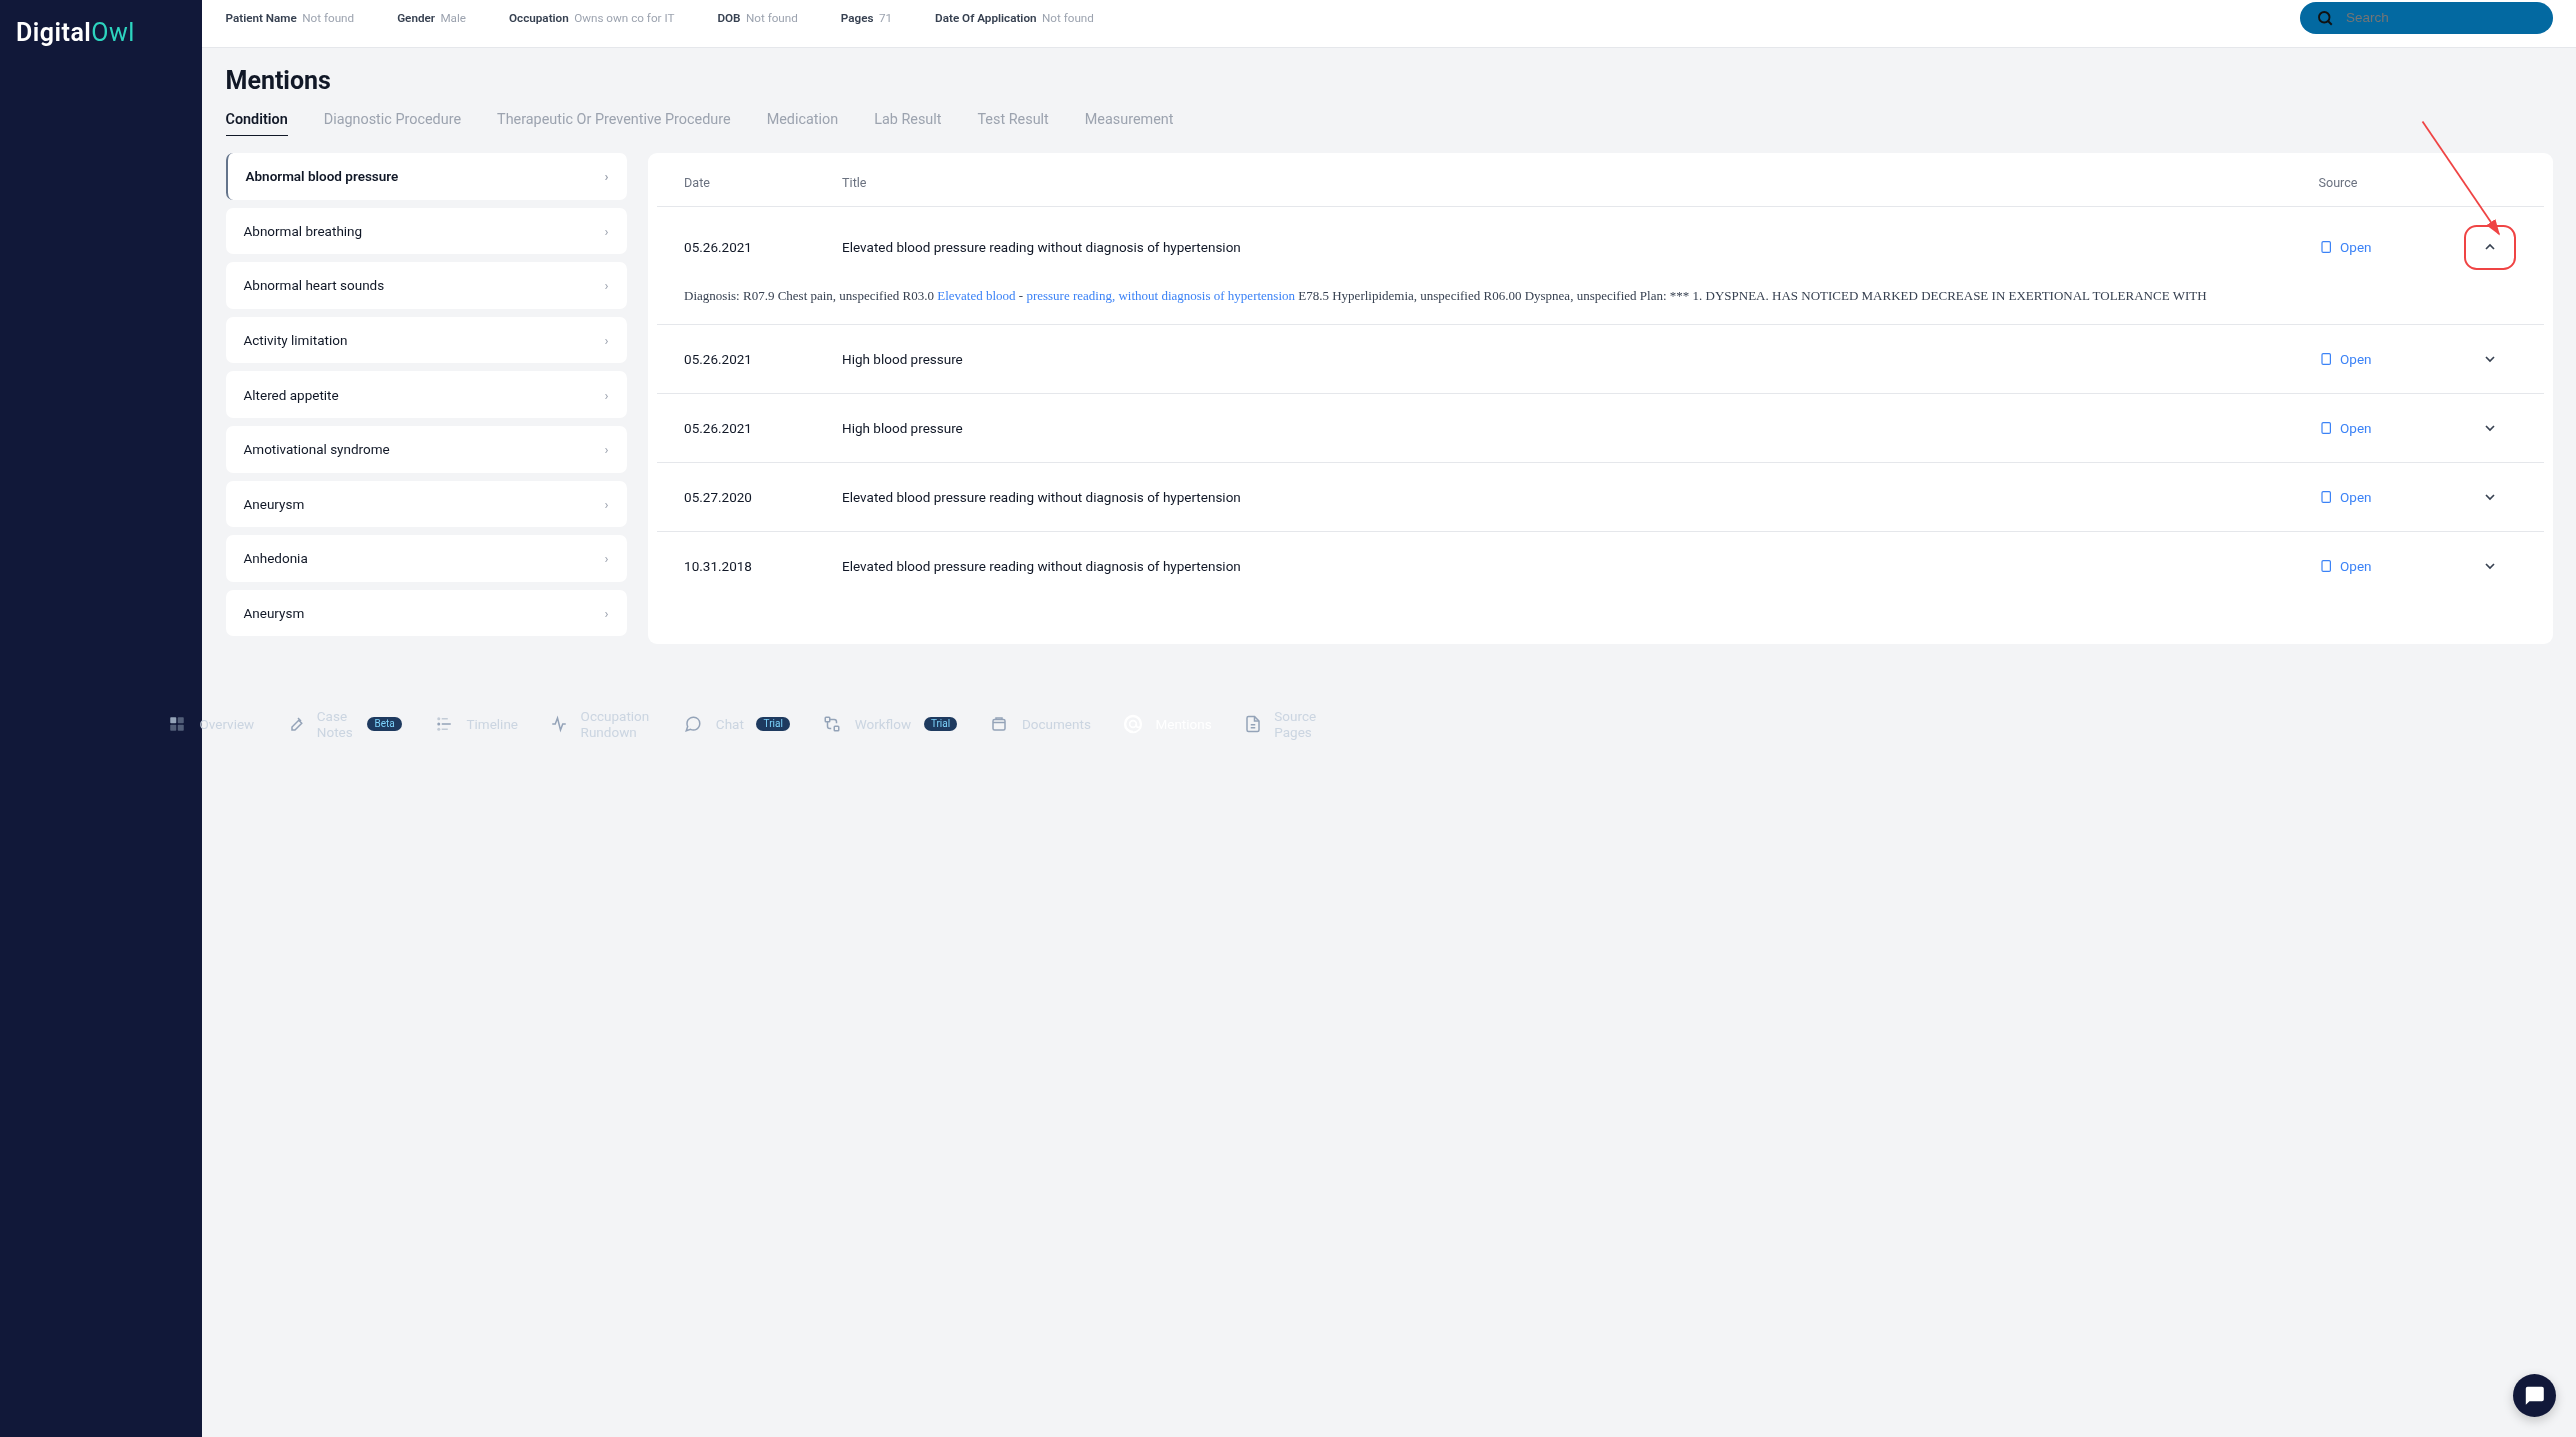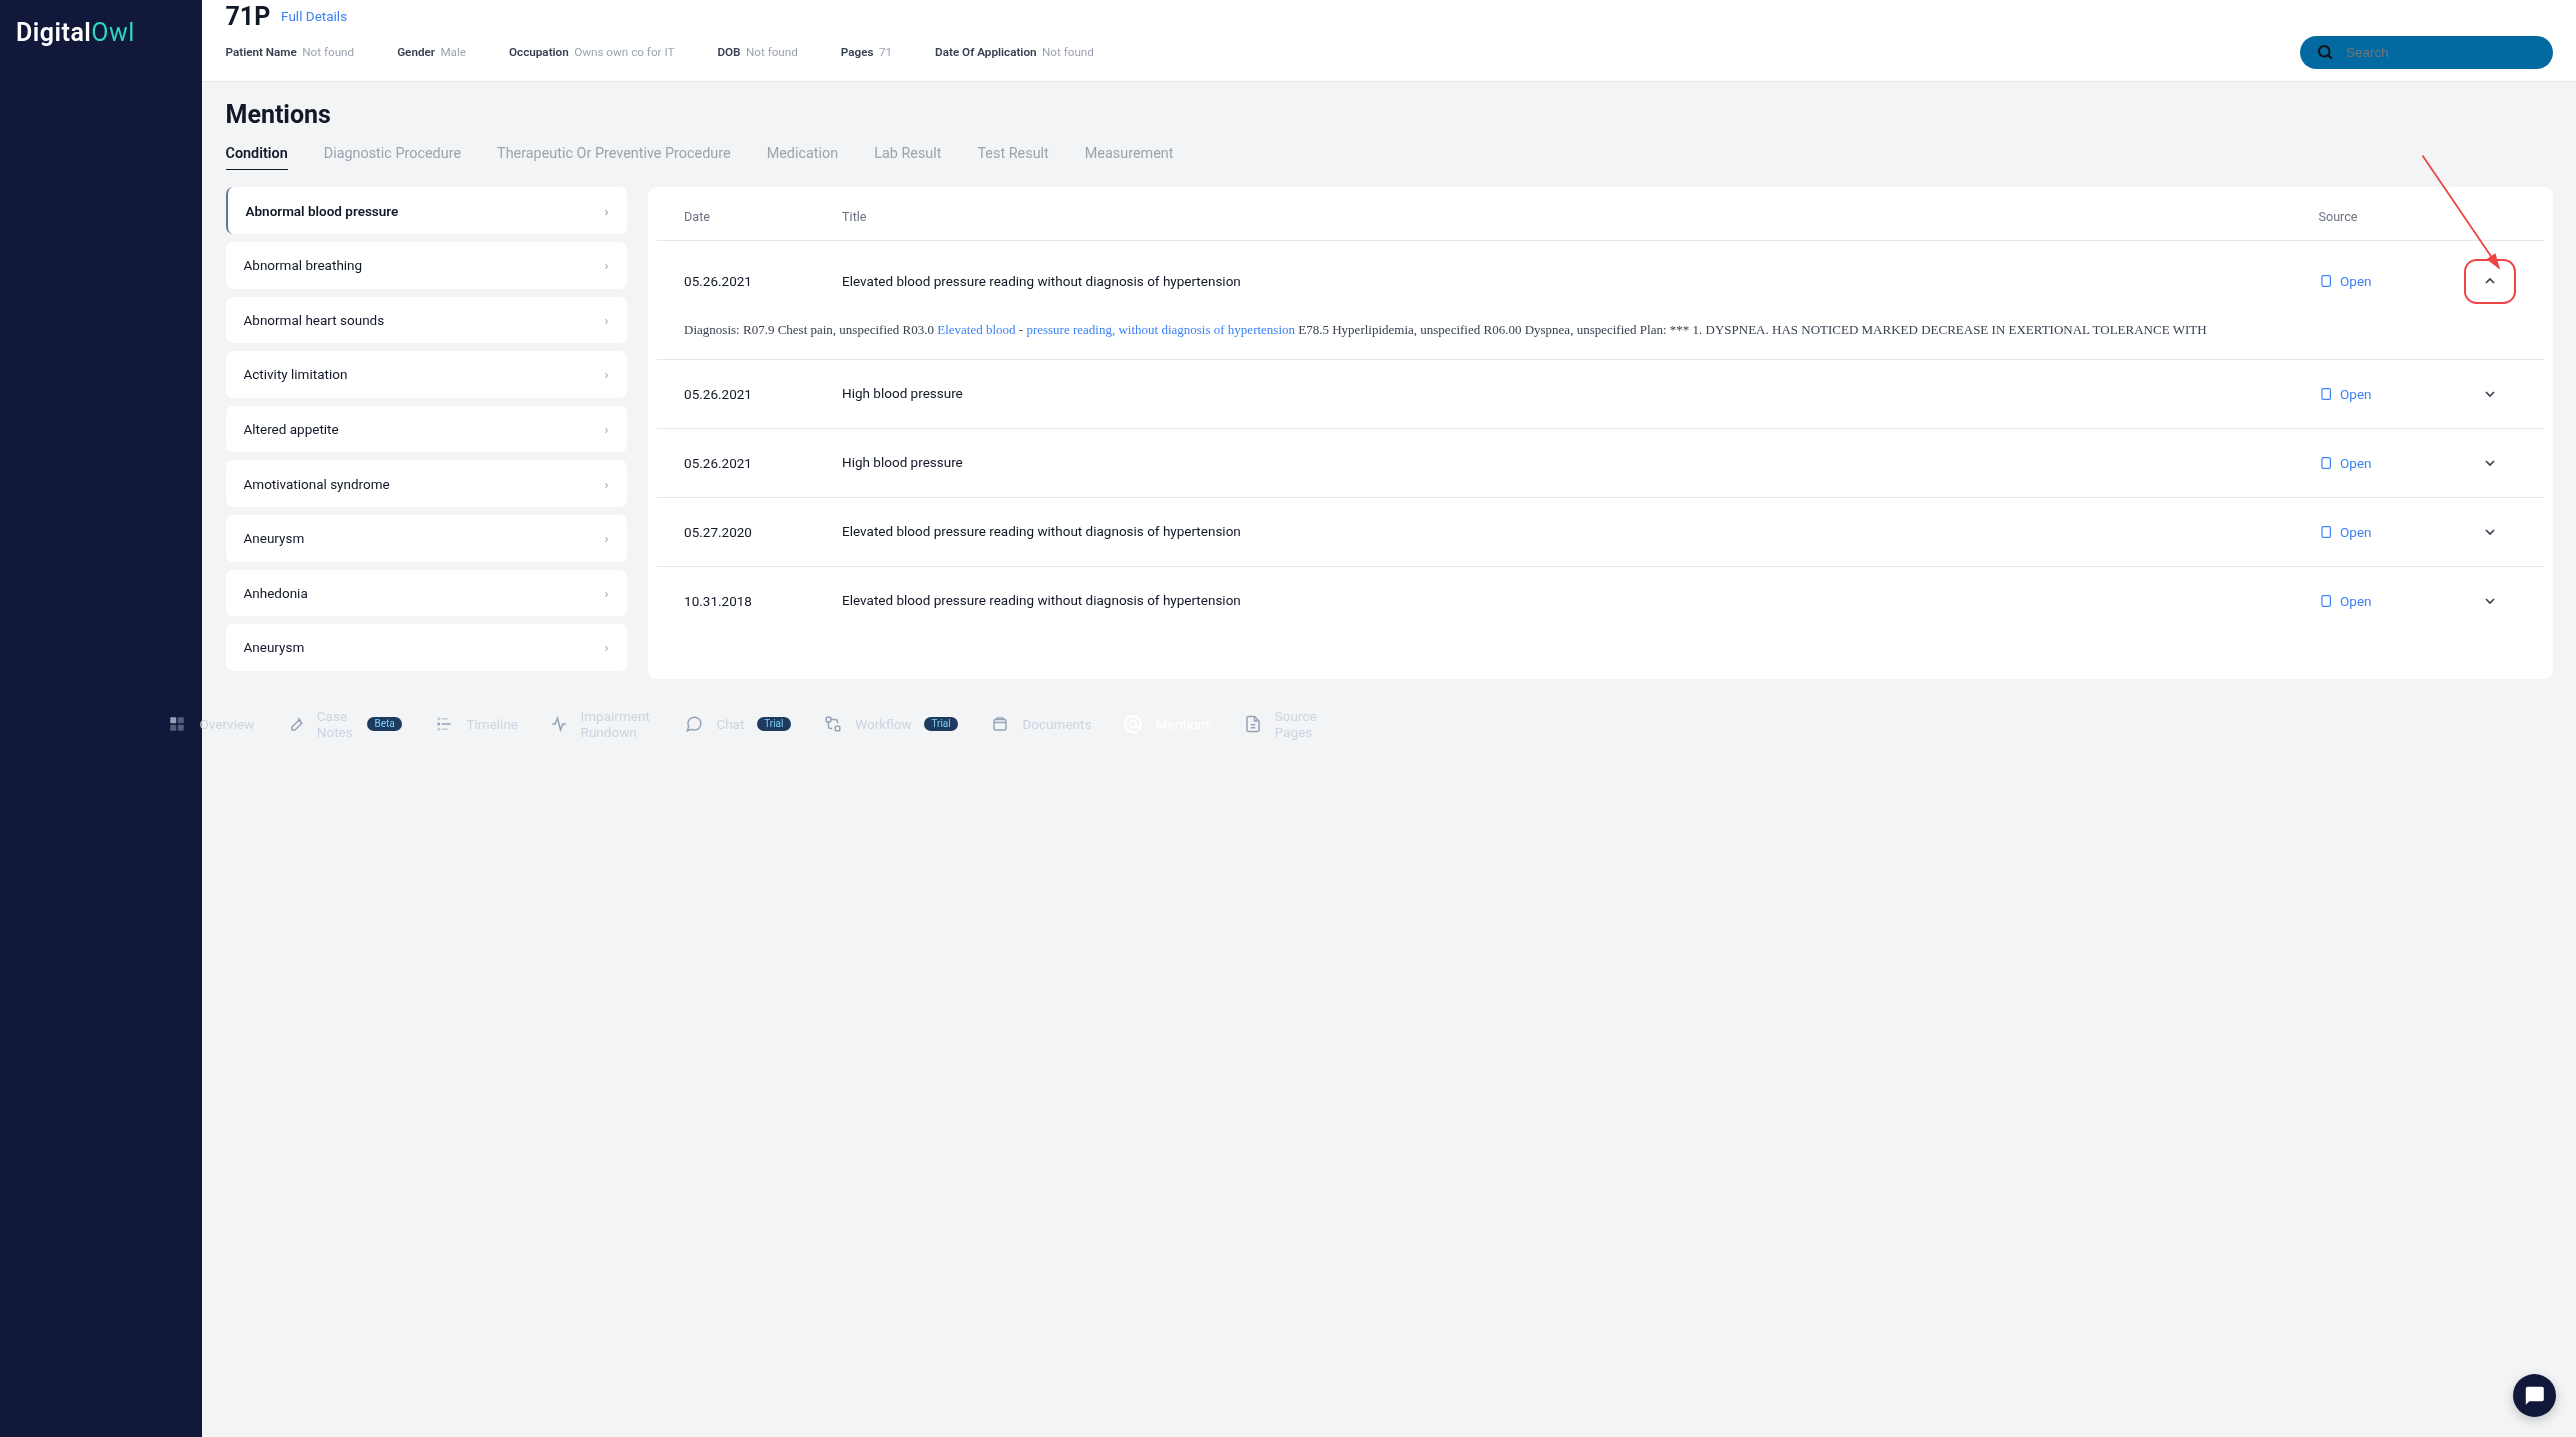--- a/index.html
+++ b/index.html
@@ -118,21 +118,21 @@
         </svg>
       </span>
     <span>Timeline</span>
   </div>
   <div class="nav-item">
     <span class="icon">
         <svg width="18" height="18" viewBox="0 0 24 24" fill="none" stroke="currentColor" stroke-width="2">
           <path d="M3 12h4l3-8 4 16 3-8h4"></path>
         </svg>
       </span>
-    <span>Impairment Rundown</span>
+    <span>Occupation Rundown</span>
   </div>
   <div class="nav-item">
     <span class="icon">
         <svg width="18" height="18" viewBox="0 0 24 24" fill="none" stroke="currentColor" stroke-width="2">
           <path d="M21 11.5a8.38 8.38 0 01-.9 3.8 8.5 8.5 0 01-7.6 4.7 8.38 8.38 0 01-3.8-.9L3 21l1.9-5.7a8.38 8.38 0 01-.9-3.8 8.5 8.5 0 014.7-7.6 8.38 8.38 0 013.8-.9h.5a8.48 8.48 0 018 8v.5z"></path>
         </svg>
       </span>
     <span>Chat</span>
     <span class="badge">Trial</span>
   </div>
@@ -172,24 +172,20 @@
           <path d="M14 2H6a2 2 0 00-2 2v16a2 2 0 002 2h12a2 2 0 002-2V8l-6-6z"></path>
           <path d="M14 2v6h6M9 13h6M9 17h6"></path>
         </svg>
       </span>
     <span>Source Pages</span>
   </div>
 </div>
 
 <div class="main">
   <div class="header">
-    <div class="header-top">
-      <span class="case-id">71P</span>
-      <span class="full-details">Full Details</span>
-    </div>
     <div class="meta-row">
       <div class="meta-item">
           <span class="meta-label">Patient Name</span>
           <span class="meta-value">Not found</span>
         </div>
       <div class="meta-item">
           <span class="meta-label">Gender</span>
           <span class="meta-value">Male</span>
         </div>
       <div class="meta-item">

